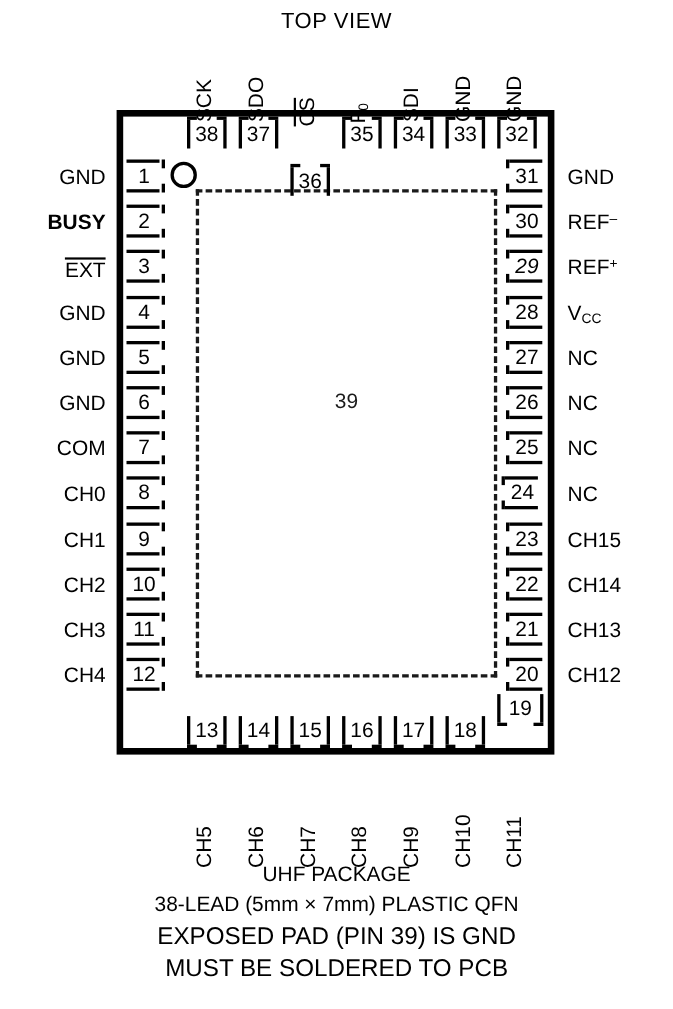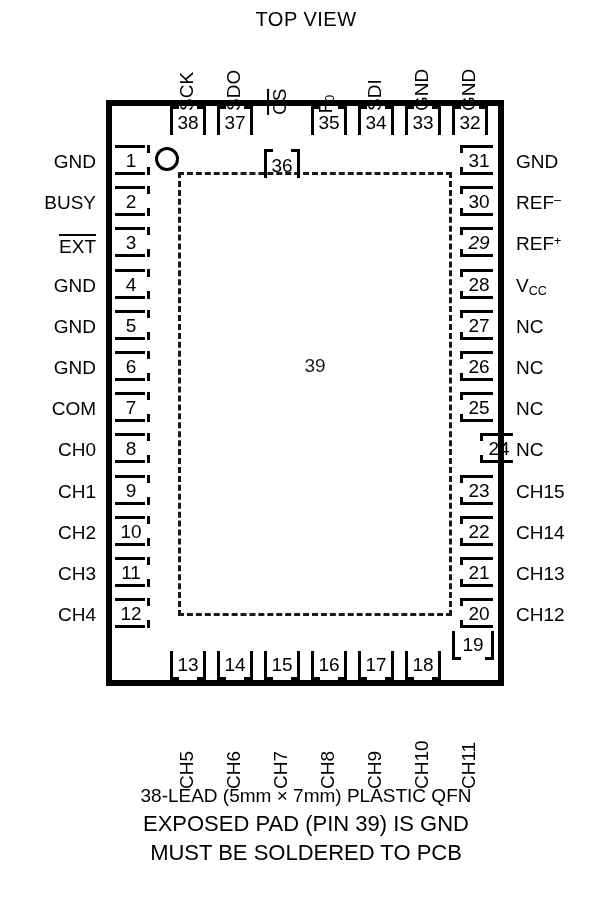--- a/index.html
+++ b/index.html
@@ -233,21 +233,21 @@
         <div class="pin-num">1</div>
       </div>
       <div class="lbl lbl-left" style="top: 152px;">GND</div>
       <div class="pin pin-h pin-left" style="left: 112px; top: 186px;">
         <div class="r-top"></div>
         <div class="r-bot"></div>
         <div class="r-tick-top"></div>
         <div class="r-tick-bot"></div>
         <div class="pin-num">2</div>
       </div>
-      <div class="lbl lbl-left" style="top: 193px;">BUSY</div>
+      <div class="lbl lbl-left" style="top: 193px; font-weight: bold;">BUSY</div>
       <div class="pin pin-h pin-left" style="left: 112px; top: 227px;">
         <div class="r-top"></div>
         <div class="r-bot"></div>
         <div class="r-tick-top"></div>
         <div class="r-tick-bot"></div>
         <div class="pin-num">3</div>
       </div>
       <div class="lbl lbl-left" style="top: 234px;"><span class="ovl">EXT</span></div>
       <div class="pin pin-h pin-left" style="left: 112px; top: 269px;">
         <div class="r-top"></div>
@@ -346,21 +346,21 @@
       </div>
       <div class="lbl lbl-right" style="top: 523px;">CH14</div>
       <div class="pin pin-h pin-right" style="left: 460px; top: 475px;">
         <div class="r-top"></div>
         <div class="r-bot"></div>
         <div class="r-tick-top"></div>
         <div class="r-tick-bot"></div>
         <div class="pin-num">23</div>
       </div>
       <div class="lbl lbl-right" style="top: 482px;">CH15</div>
-      <div class="pin pin-h pin-right" style="left: 480px; top: 433px;">
+      <div class="pin pin-h pin-right" style="left: 456px; top: 433px;">
         <div class="r-top"></div>
         <div class="r-bot"></div>
         <div class="r-tick-top"></div>
         <div class="r-tick-bot"></div>
         <div class="pin-num">24</div>
       </div>
       <div class="lbl lbl-right" style="top: 440px;">NC</div>
       <div class="pin pin-h pin-right" style="left: 460px; top: 392px;">
         <div class="r-top"></div>
         <div class="r-bot"></div>
@@ -525,18 +525,19 @@
         <div class="c-left"></div>
         <div class="c-right"></div>
         <div class="c-tick-l"></div>
         <div class="c-tick-r"></div>
         <div class="pin-num">19</div>
       </div>
       <div class="lbl-rot" style="left: 478px; top: 770px;">CH11</div>
     </div>
 
   <div class="caption">
+    <div class="caption-line">UHF PACKAGE</div>
     <div class="caption-line">38-LEAD (5mm × 7mm) PLASTIC QFN</div>
     <div class="caption-line wide">EXPOSED PAD (PIN 39) IS GND</div>
     <div class="caption-line wide">MUST BE SOLDERED TO PCB</div>
   </div>
 
 </div>
 
 </body></html>

